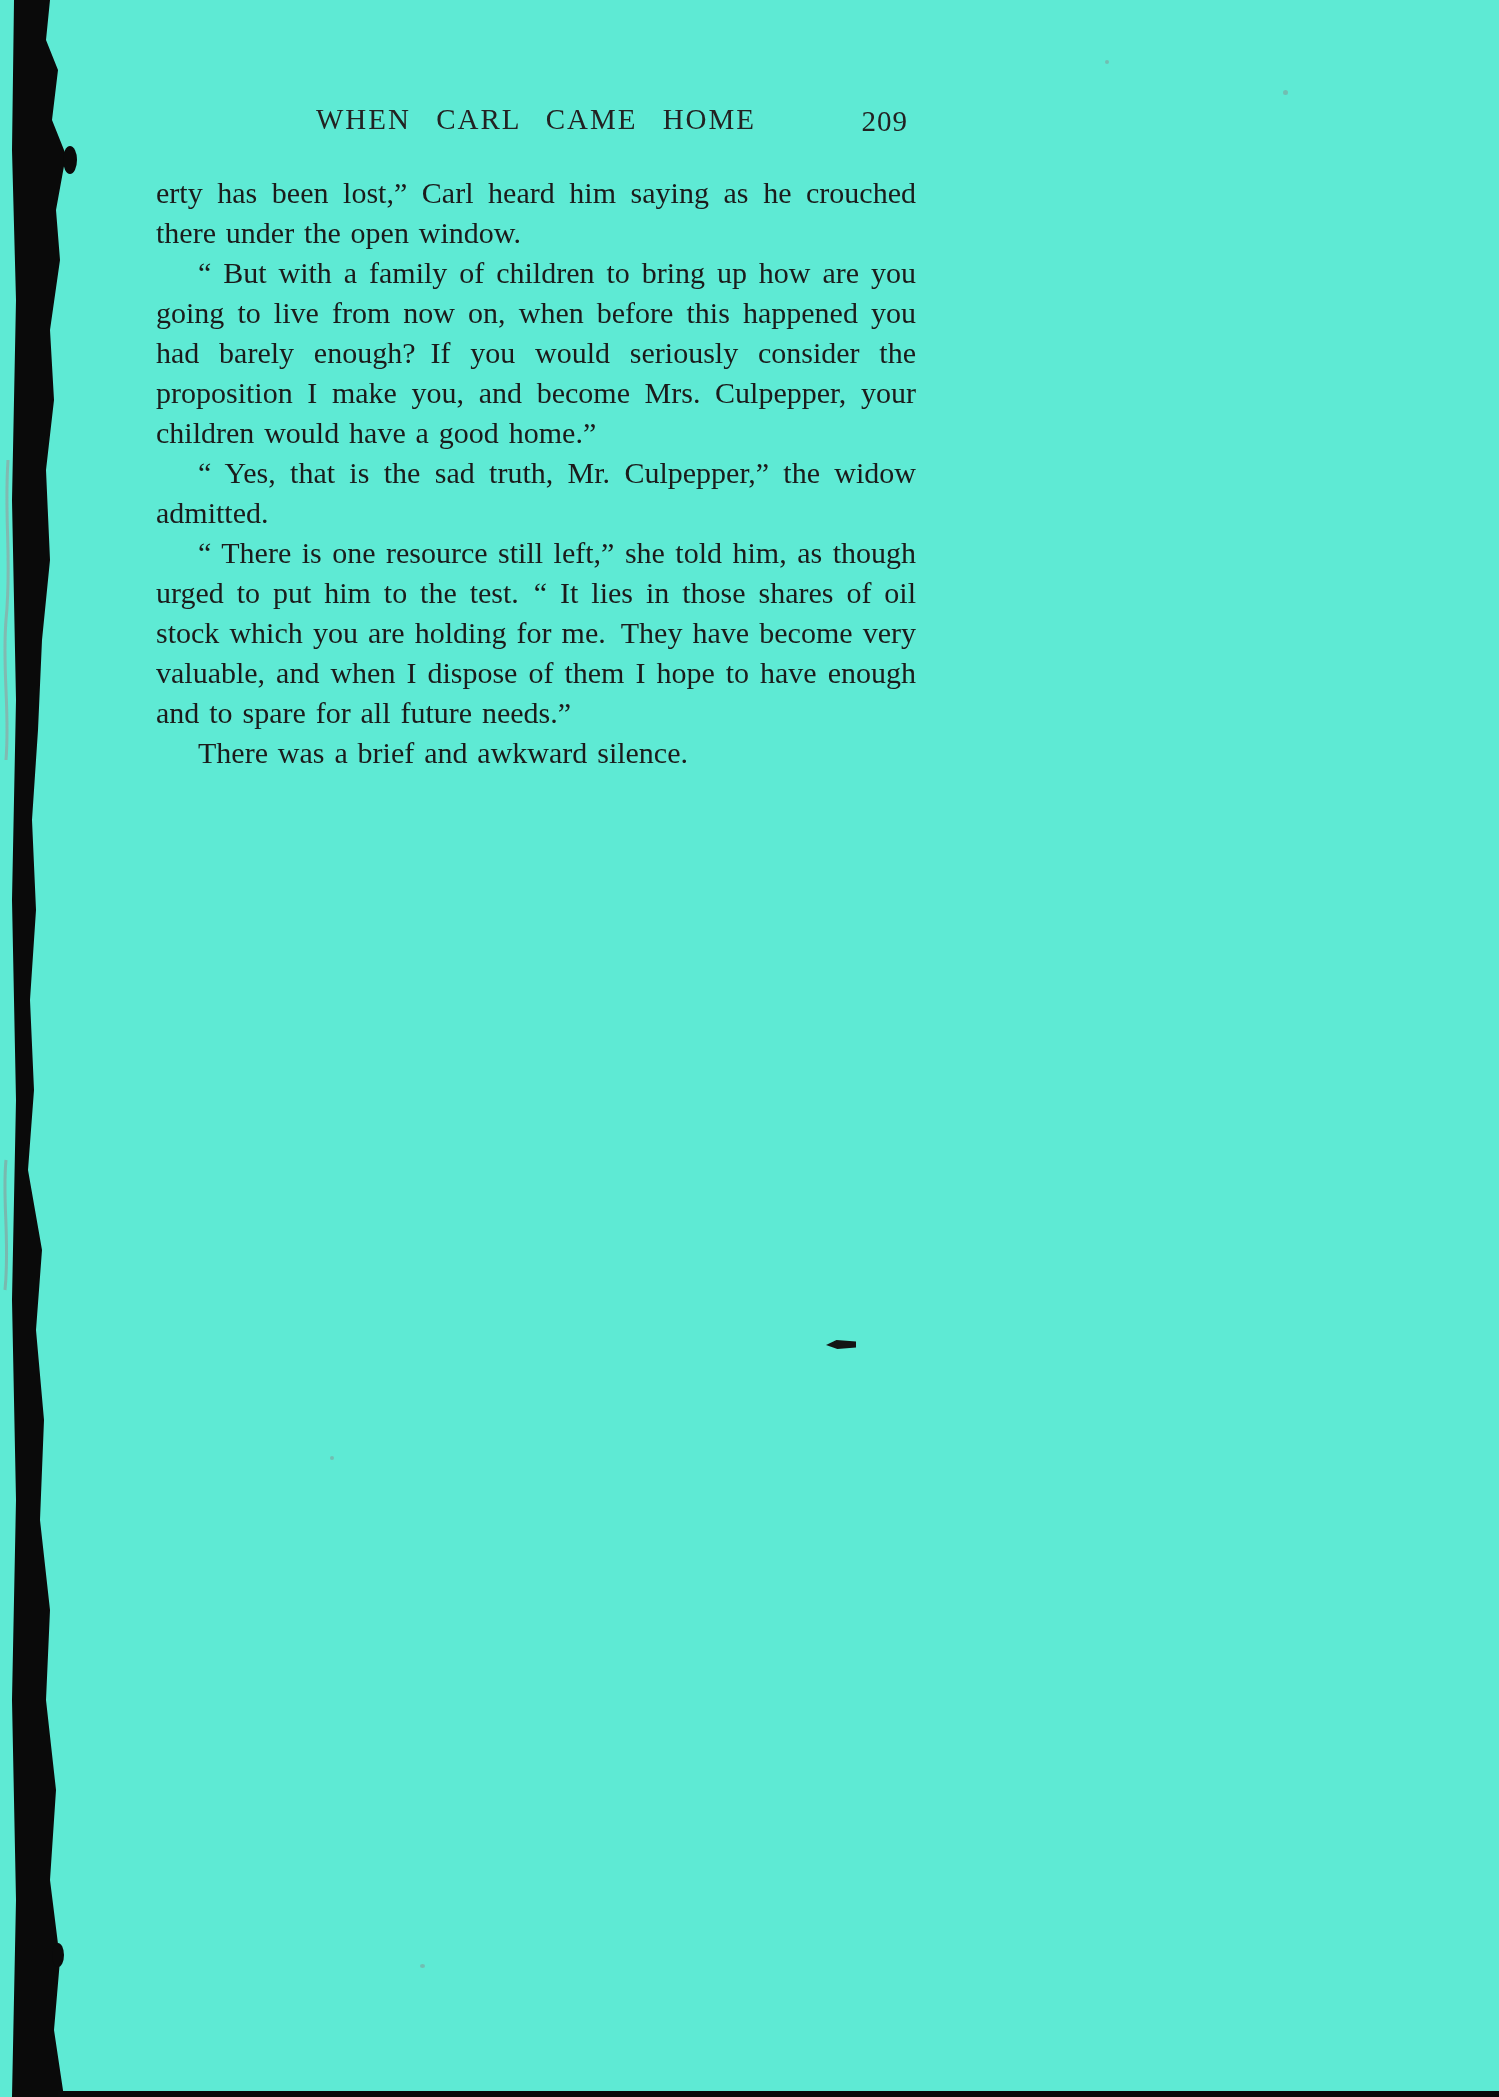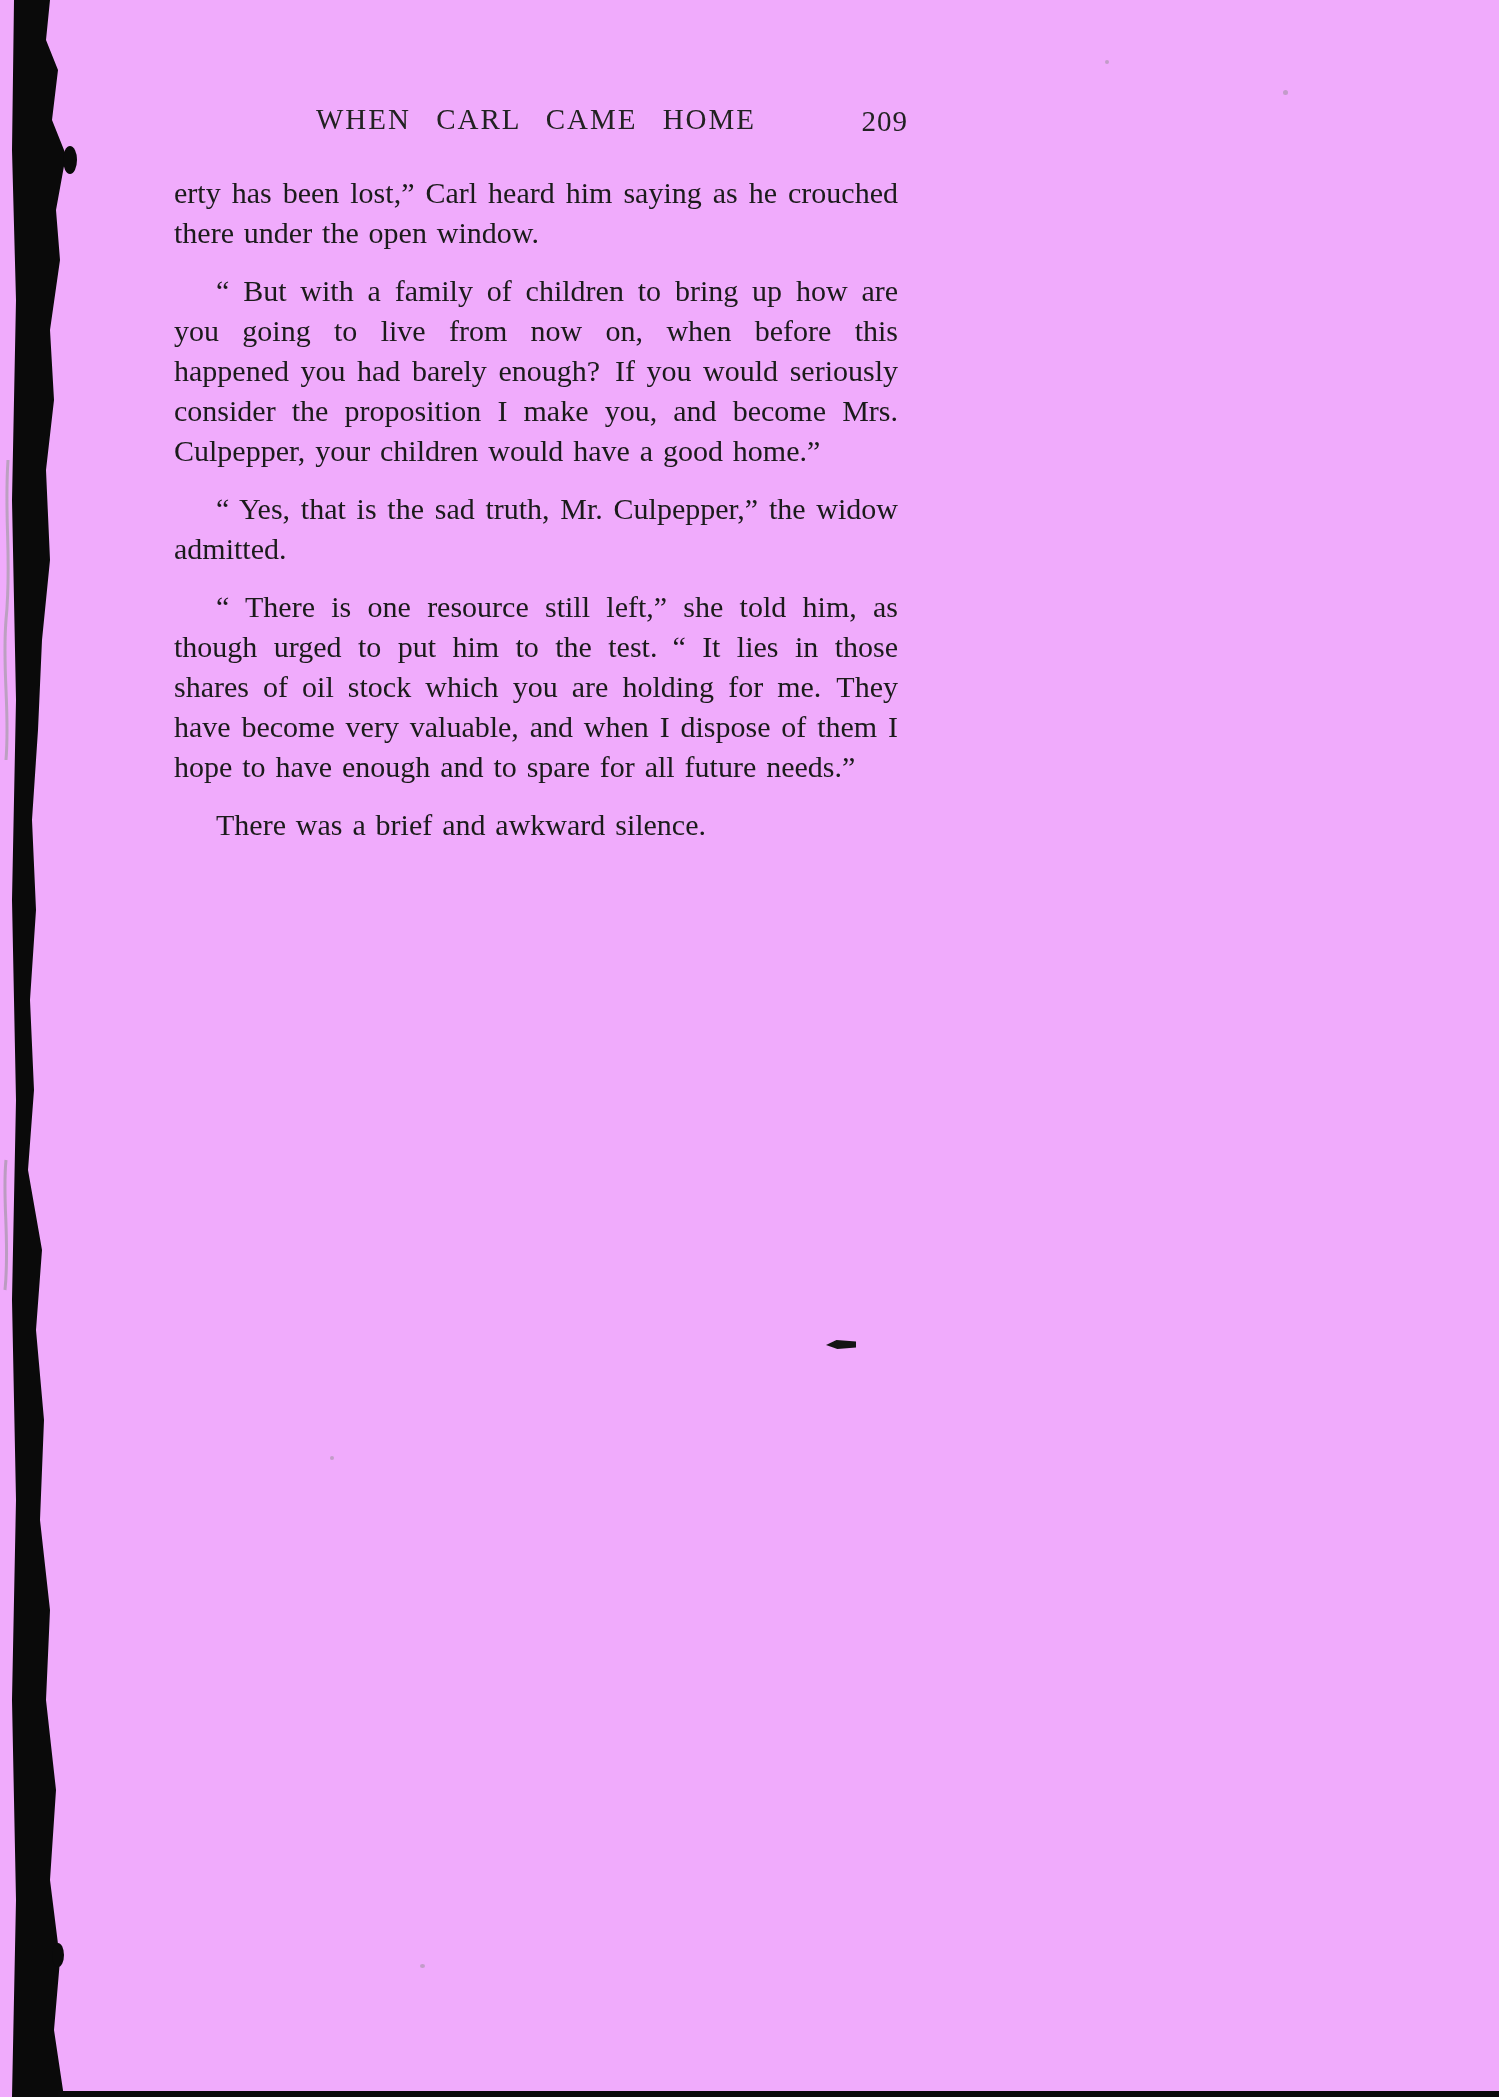--- a/index.html
+++ b/index.html
@@ -4,21 +4,21 @@
 <style>
   html, body {
     margin: 0;
     padding: 0;
     background: #ffffff;
   }
   .scan {
     position: relative;
     width: 1499px;
     height: 2097px;
-    background: #f0abfc;
+    background: #5eead4;
     overflow: hidden;
     font-family: "Liberation Serif", "DejaVu Serif", serif;
     color: #1b1b1b;
   }
   .binding {
     position: absolute;
     left: 0;
     top: 0;
     width: 100px;
     height: 2097px;
@@ -58,21 +58,21 @@
     color: #222;
   }
   .body-text {
     margin-top: 30px;
     font-size: 30px;
     line-height: 40px;
     text-align: justify;
     word-spacing: 0.08em;
   }
   .para {
-    margin: 18px;
+    margin: 0;
     hyphens: none;
   }
   .para.indent {
     text-indent: 42px;
   }
   .ink-mark {
     position: absolute;
     left: 826px;
     top: 1340px;
     width: 30px;

